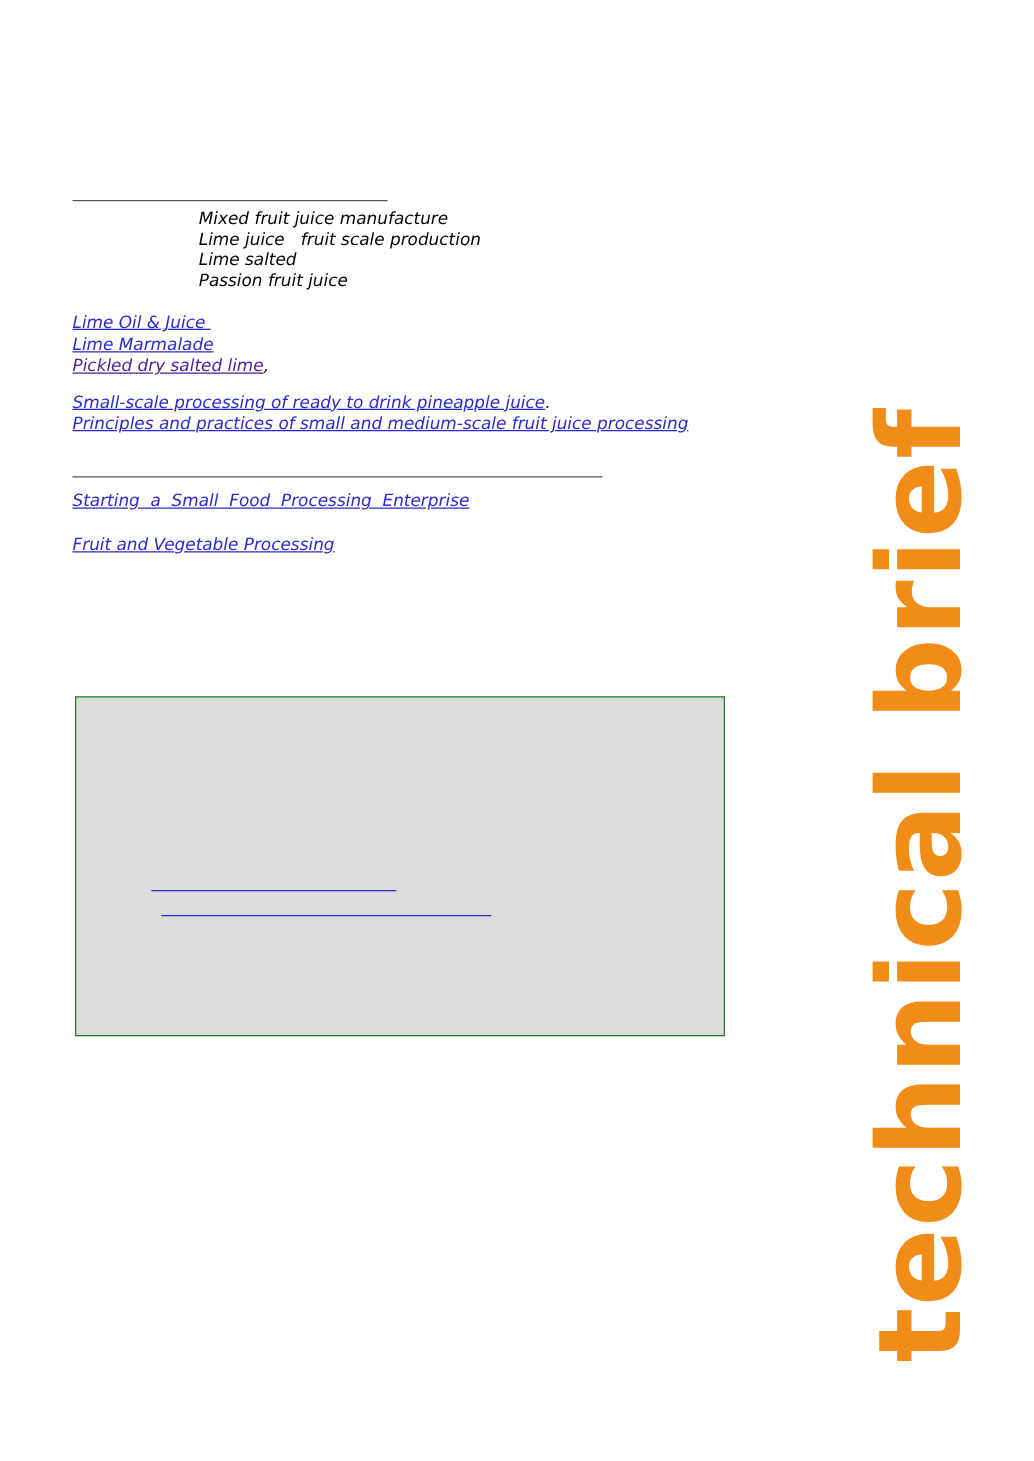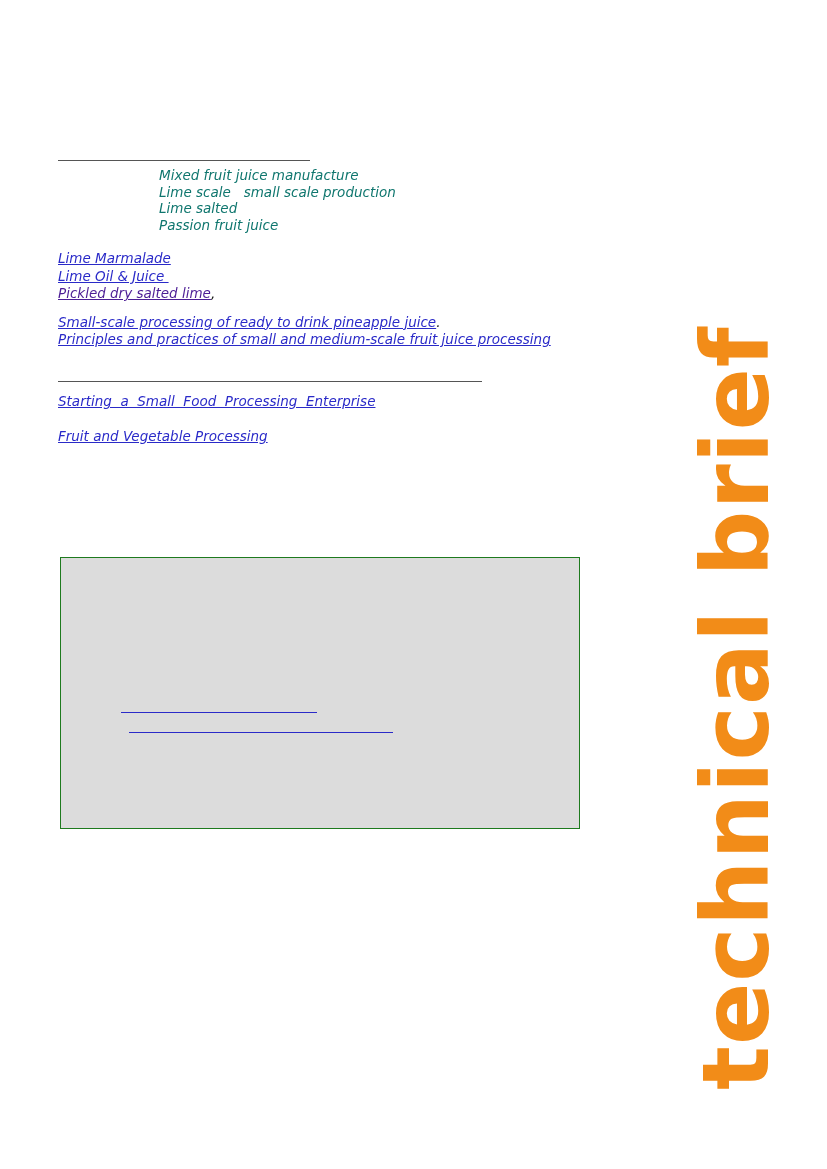--- a/index.html
+++ b/index.html
@@ -61,21 +61,21 @@
   .indent-list {
     margin-top: 6px;
     margin-left: 101px;
   }
 
   .item {
     font-family: "DejaVu Sans", sans-serif;
     font-style: italic;
     font-size: 13.5px;
     line-height: 16.6px;
-    color: #0f766e;
+    color: #000000;
     white-space: pre;
   }
 
   .link {
     display: block;
     font-family: "DejaVu Sans", sans-serif;
     font-style: italic;
     font-size: 13.5px;
     line-height: 17.4px;
     color: #2A2AC8;
@@ -142,30 +142,30 @@
 <div class="page">
 
   <div class="side-title">technical brief</div>
 
   <div class="content">
 
     <div class="rule rule-short"></div>
 
     <div class="indent-list">
       <div class="item">Mixed fruit juice manufacture</div>
-      <div class="item">Lime scale   small scale production</div>
+      <div class="item">Lime juice   fruit scale production</div>
       <div class="item">Lime salted</div>
       <div class="item">Passion fruit juice</div>
     </div>
 
     <div class="gap-md"></div>
 
     <div>
+      <a class="link" href="#">Lime Oil &amp; Juice </a>
       <a class="link" href="#">Lime Marmalade</a>
-      <a class="link" href="#">Lime Oil &amp; Juice </a>
       <div class="link-wrap"><a class="u" href="#" style="color:#4c1d95;">Pickled dry salted lime</a><span class="plain-tail">,</span></div>
     </div>
 
     <div class="gap-sm"></div>
 
     <div>
       <div class="link-wrap"><a class="u" href="#" style="color:#2A2AC8;">Small-scale processing of ready to drink pineapple juice</a><span class="plain-tail">.</span></div>
       <a class="link" href="#">Principles and practices of small and medium-scale fruit juice processing</a>
     </div>
 

